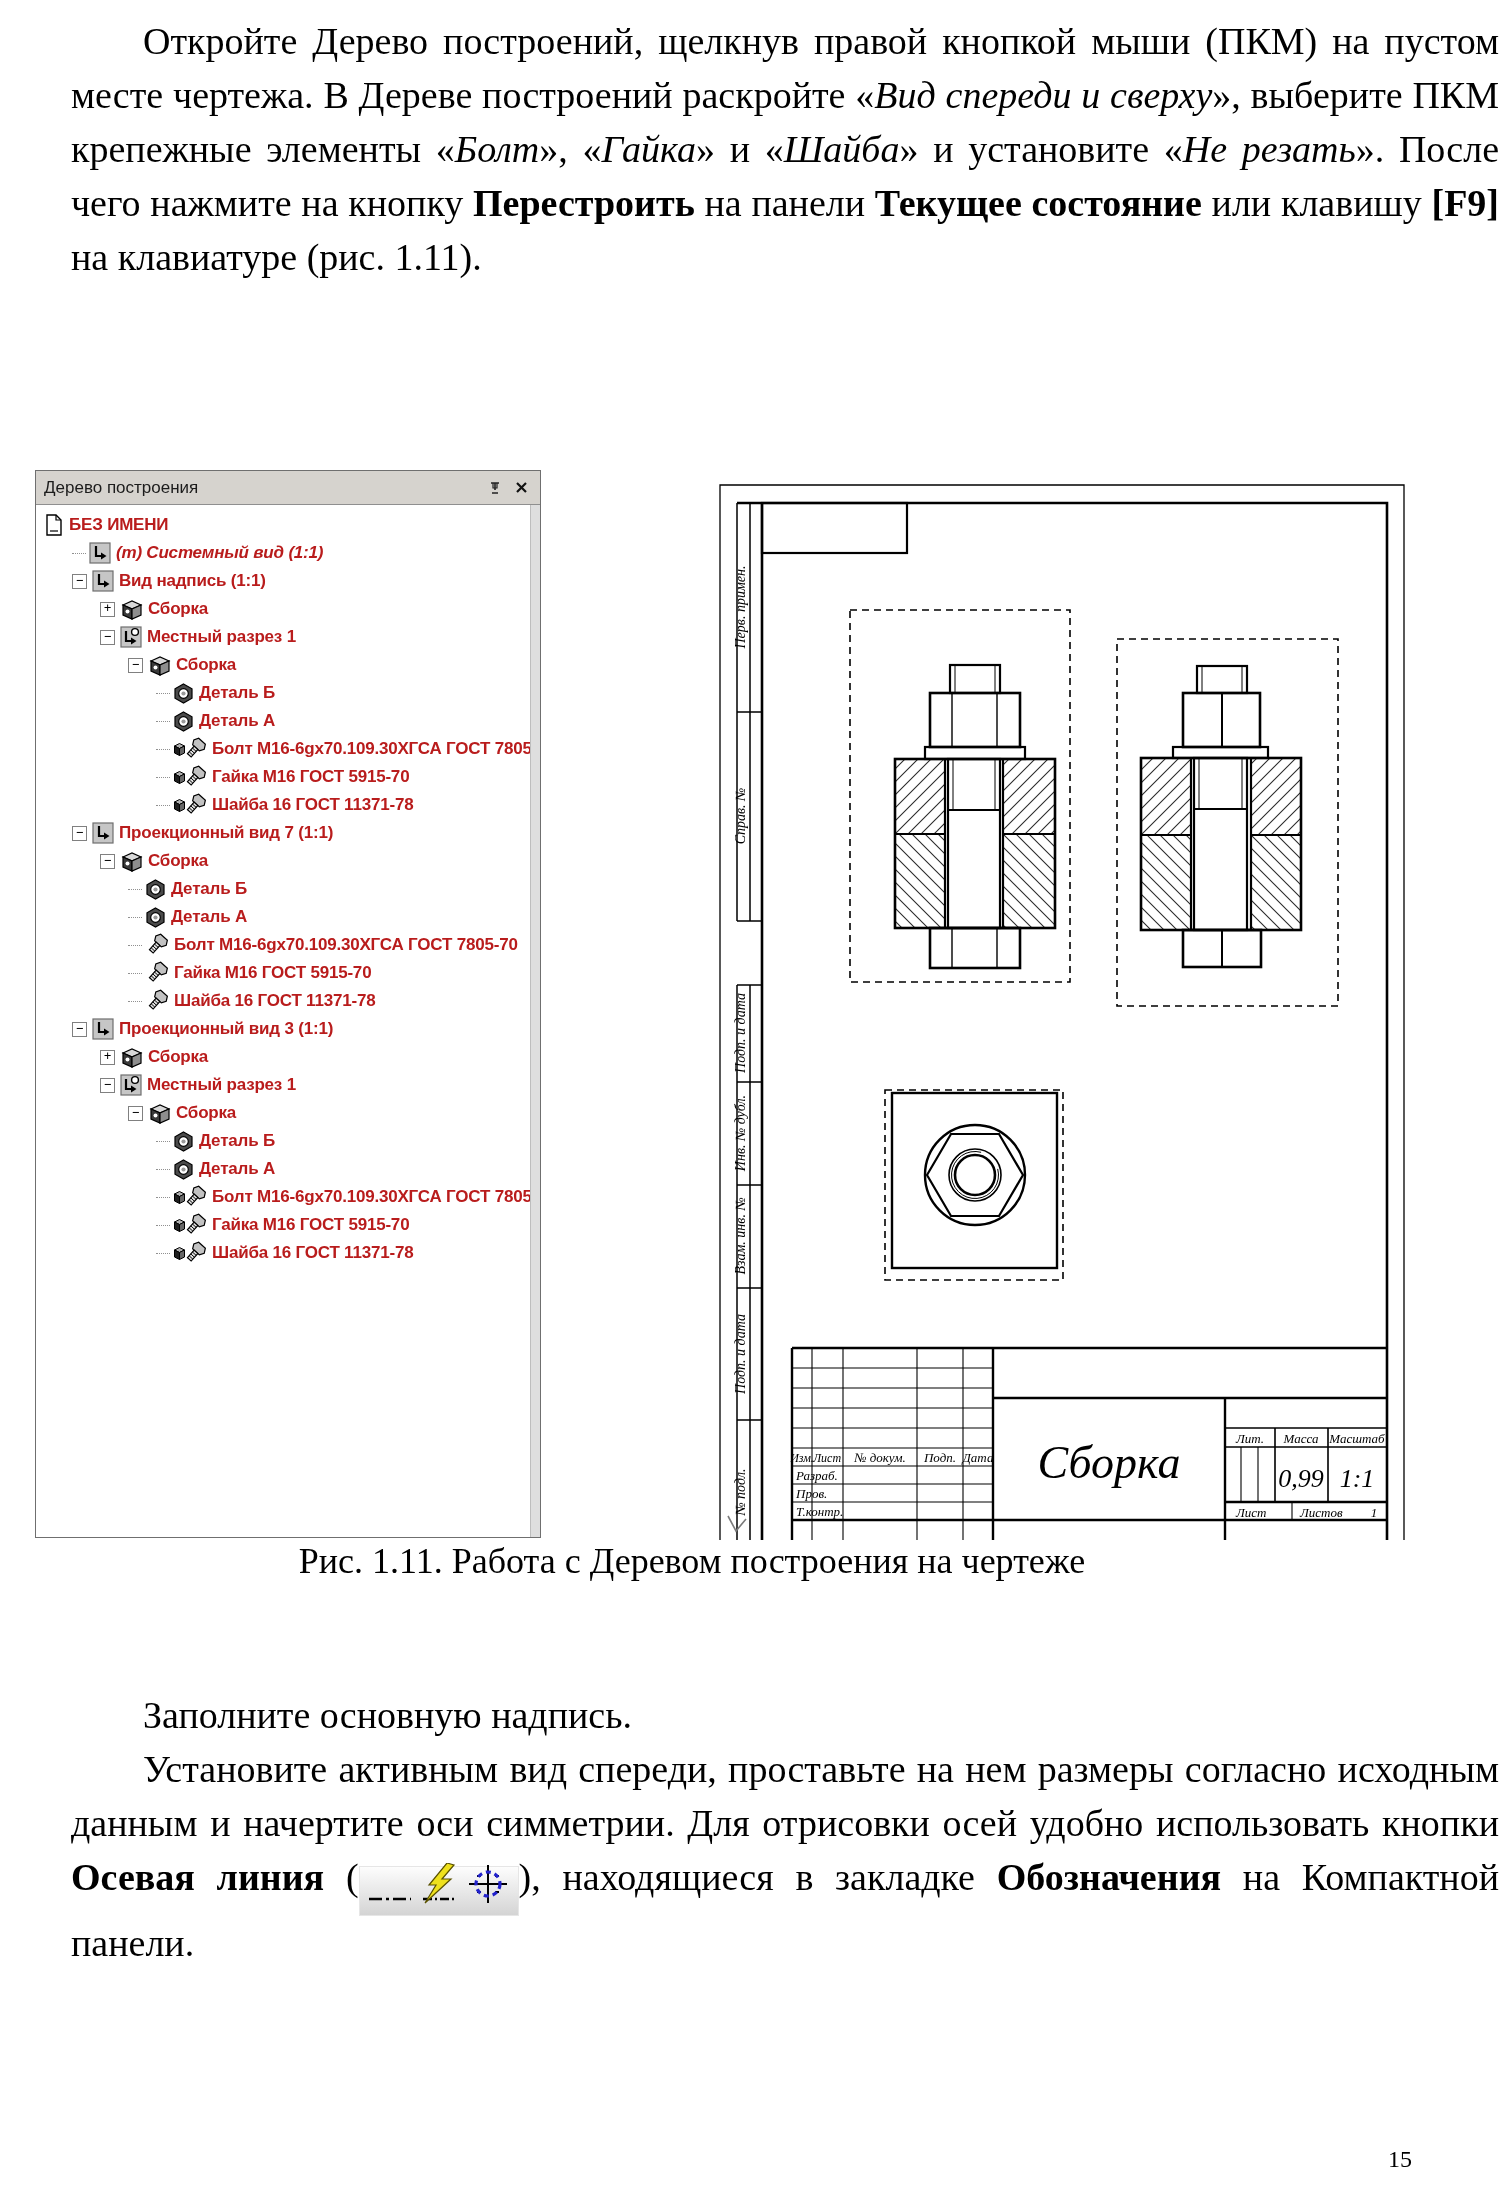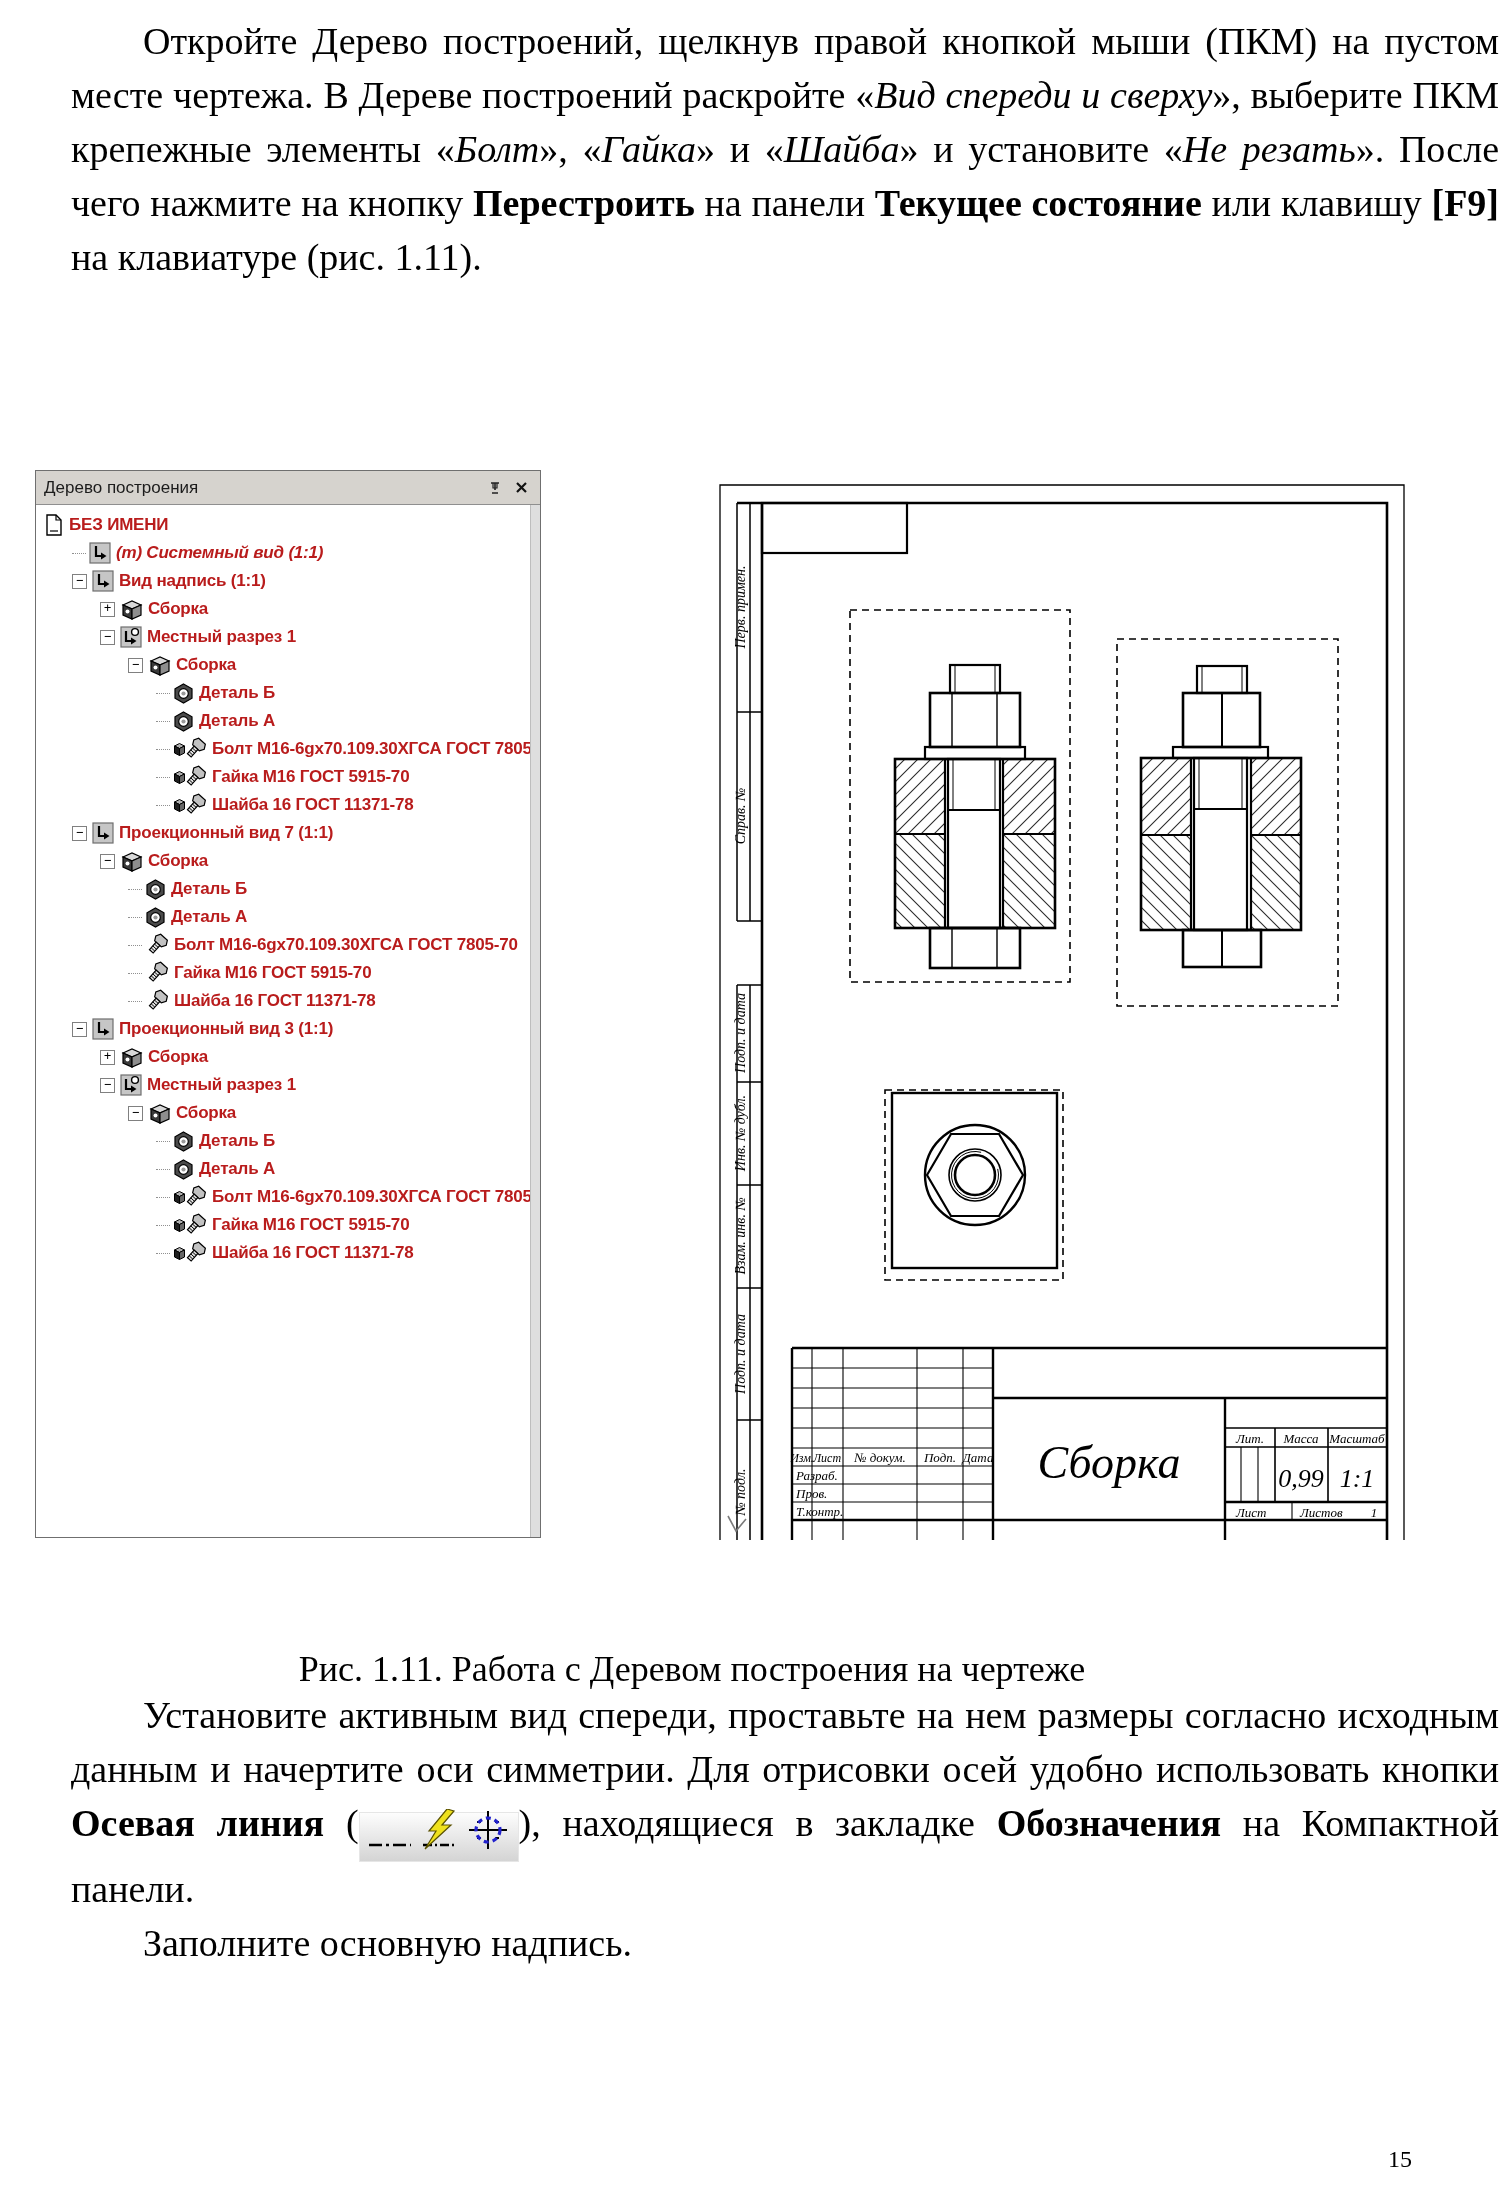--- a/index.html
+++ b/index.html
@@ -3,21 +3,21 @@
 <meta charset="utf-8">
 <style>
   html,body{margin:0;padding:0;background:#fff;}
   .page{position:relative;width:1508px;height:2208px;background:#fff;overflow:hidden;
         font-family:"Liberation Serif",serif;color:#000;}
   .para{position:absolute;left:40px;width:1428px;font-size:38px;line-height:54px;
         text-align:justify;margin-left:31px;}
   .para .ind{display:inline-block;width:72px;}
   .it{font-style:italic;}
   .bd{font-weight:bold;}
-  .caption{position:absolute;left:0;top:1648px;width:1384px;text-align:center;font-size:36px;}
+  .caption{position:absolute;left:0;top:1540px;width:1384px;text-align:center;font-size:36px;}
   .page-number{position:absolute;left:1340px;top:2146px;width:120px;text-align:center;font-size:24px;}
 
   
   .tree-panel{position:absolute;left:35px;top:470px;width:506px;height:1068px;
               border:1px solid #6f6f6f;background:#fff;box-sizing:border-box;
               font-family:"Liberation Sans",sans-serif;}
   .tree-titlebar{height:34px;background:#d6d3ce;border-bottom:1px solid #8f8f8f;
                  display:flex;align-items:center;padding:8px 8px;box-sizing:border-box;}
   .tree-title{flex:1;font-size:17px;color:#1c1c1c;}
   .tb-btn{width:22px;height:22px;display:flex;align-items:center;justify-content:center;margin-left:4px;}
@@ -554,33 +554,33 @@
       <text x="1236" y="1517" font-size="13" text-anchor="start">Лист</text>
       <text x="1300" y="1517" font-size="13" text-anchor="start">Листов</text>
       <text x="1374" y="1517" font-size="13">1</text>
     </g>
   </svg>
 
   <div class="caption">Рис. 1.11. Работа с Деревом построения на чертеже</div>
 
   <div class="para" style="top:1688px;">
     <div>
+      <span class="ind"></span><span>Заполните основную надпись.</span>
+    </div>
+    <div>
       <span class="ind"></span><span>Установите активным вид спереди, проставьте на нем размеры согласно исходным данным и начертите оси симметрии. Для отрисовки осей удобно использовать кнопки </span><span class="bd">Осевая линия</span><span> (</span><span class="axis-icons">
           <span><svg width="42" height="10" viewBox="0 0 42 10">
               <path d="M0 5 H42" stroke="#000" stroke-width="2.6" stroke-dasharray="13 4 3 4" fill="none"></path>
             </svg></span>
           <span><svg width="36" height="42" viewBox="0 0 36 42">
               <path d="M2 36 H34" stroke="#000" stroke-width="2.4" stroke-dasharray="9 3 2 3" fill="none"></path>
               <polygon points="26,0 8,22 15,22 4,40 30,16 21,16 33,2" stroke="#5a5200" stroke-width="1.2" fill="#efe11d"></polygon>
             </svg></span>
           <span><svg width="42" height="42" viewBox="0 0 42 42">
               <path d="M2 21 H40 M21 2 V40 M10 13 H14 M28 13 H32 M10 29 H14 M28 29 H32" stroke="#000" stroke-width="2" fill="none"></path>
               <circle cx="21" cy="21" r="12" fill="none" stroke-width="3.2" stroke-dasharray="5 4" stroke="#2121cc"></circle>
             </svg></span>
         </span><span>), находящиеся в закладке </span><span class="bd">Обозначения</span><span> на Компактной панели.</span>
     </div>
-    <div>
-      <span class="ind"></span><span>Заполните основную надпись.</span>
-    </div>
   </div>
 
   <div class="page-number">15</div>
 </div>
 
 </body></html>

